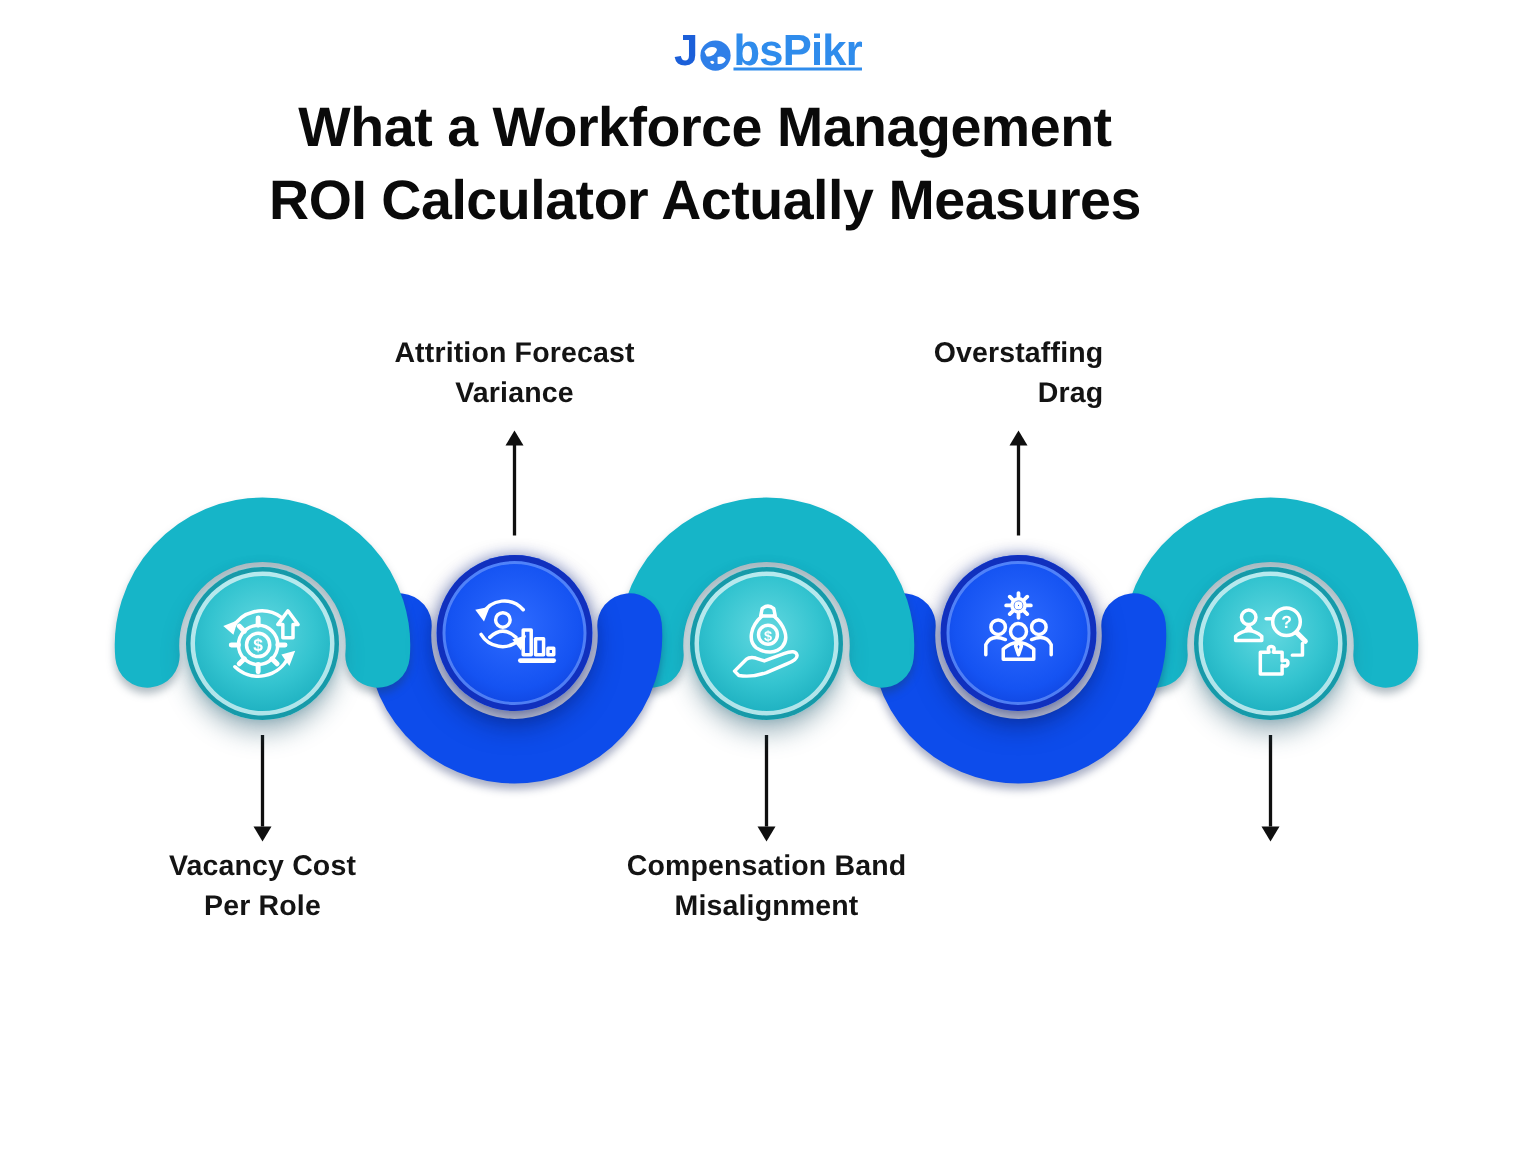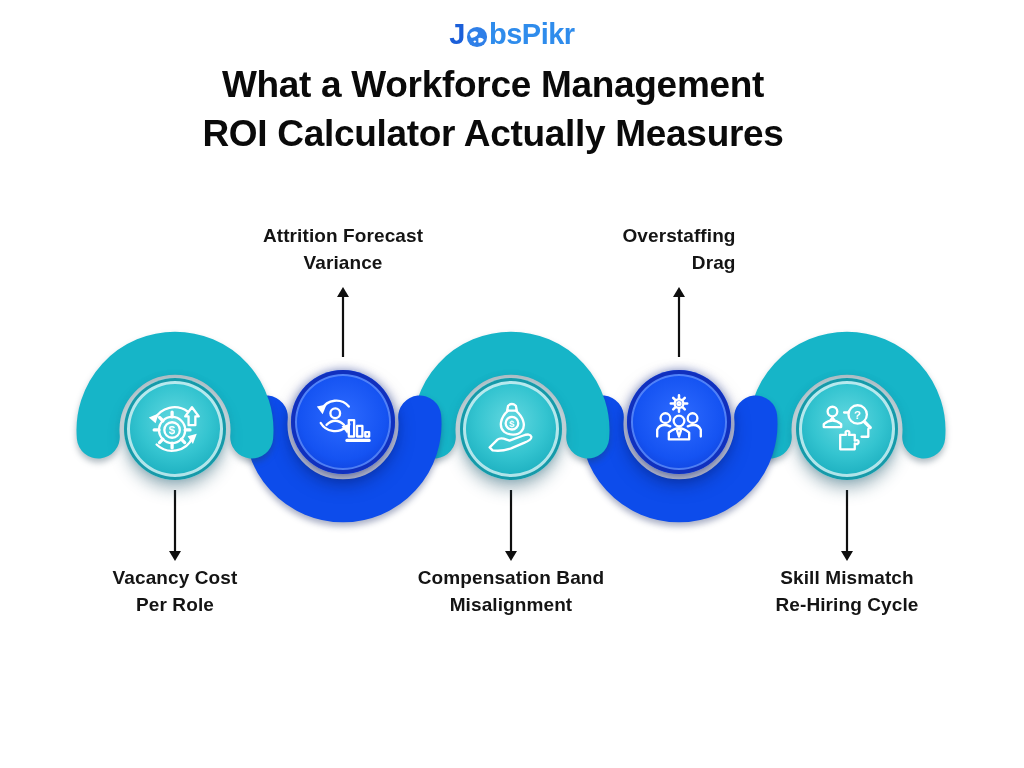--- a/index.html
+++ b/index.html
@@ -11,27 +11,27 @@
   }
   *{margin:0;padding:0;box-sizing:border-box;}
   html,body{width:1024px;height:768px;background:#ffffff;overflow:hidden;}
   body{font-family:"Liberation Sans", sans-serif;position:relative;}
   .canvas{position:absolute;left:0;top:0;width:1024px;height:768px;background:#fff;}
 
   
   .logo{position:absolute;left:0;top:18px;width:1024px;display:flex;justify-content:center;align-items:center;}
   .logo .lg-txt{font-size:29px;font-weight:800;letter-spacing:-0.5px;}
   .logo .lg-j{color:var(--logo-blue-dark);}
-  .logo .lg-rest{color:var(--logo-blue);}
+  .logo .lg-rest{color:var(--logo-blue);text-decoration:underline;}
   .logo svg{margin:5px 1px 0 1px;display:block;}
 
   
   .title{position:absolute;left:0;top:60px;width:940px;text-align:center;
          font-size:37px;line-height:49px;font-weight:800;color:#0a0a0a;
-         letter-spacing:-0.3px;white-space:pre-line;margin-left:23px;}
+         letter-spacing:-0.3px;white-space:pre-line;}
 
   
   svg.wave{position:absolute;left:0;top:0;}
   .seg{fill:none;stroke-width:43;stroke-linecap:round;}
   .seg.teal{stroke:var(--teal);filter:drop-shadow(0 4px 3px rgba(30,60,80,.35));}
   .seg.blue{stroke:var(--blue);filter:drop-shadow(0 4px 3px rgba(10,25,90,.35));}
   .connector{stroke:#0f0f0f;stroke-width:2.2;}
   .arrowhead{fill:#0f0f0f;stroke:none;}
 
   
@@ -184,16 +184,14 @@
   </div>
 
   <div class="node-label" style="left:175px;top:564px;">Vacancy Cost
 Per Role</div>
   <div class="node-label" style="left:343px;top:222px;">Attrition Forecast
 Variance</div>
   <div class="node-label" style="left:511px;top:564px;">Compensation Band
 Misalignment</div>
   <div class="node-label" style="left:679px;top:222px;text-align:right;">Overstaffing
 Drag</div>
-  <div class="node-label" style="left:847px;top:564px;">Skill Mismatch
-Re-Hiring Cycle</div>
 
 </div>
 
 </body></html>

